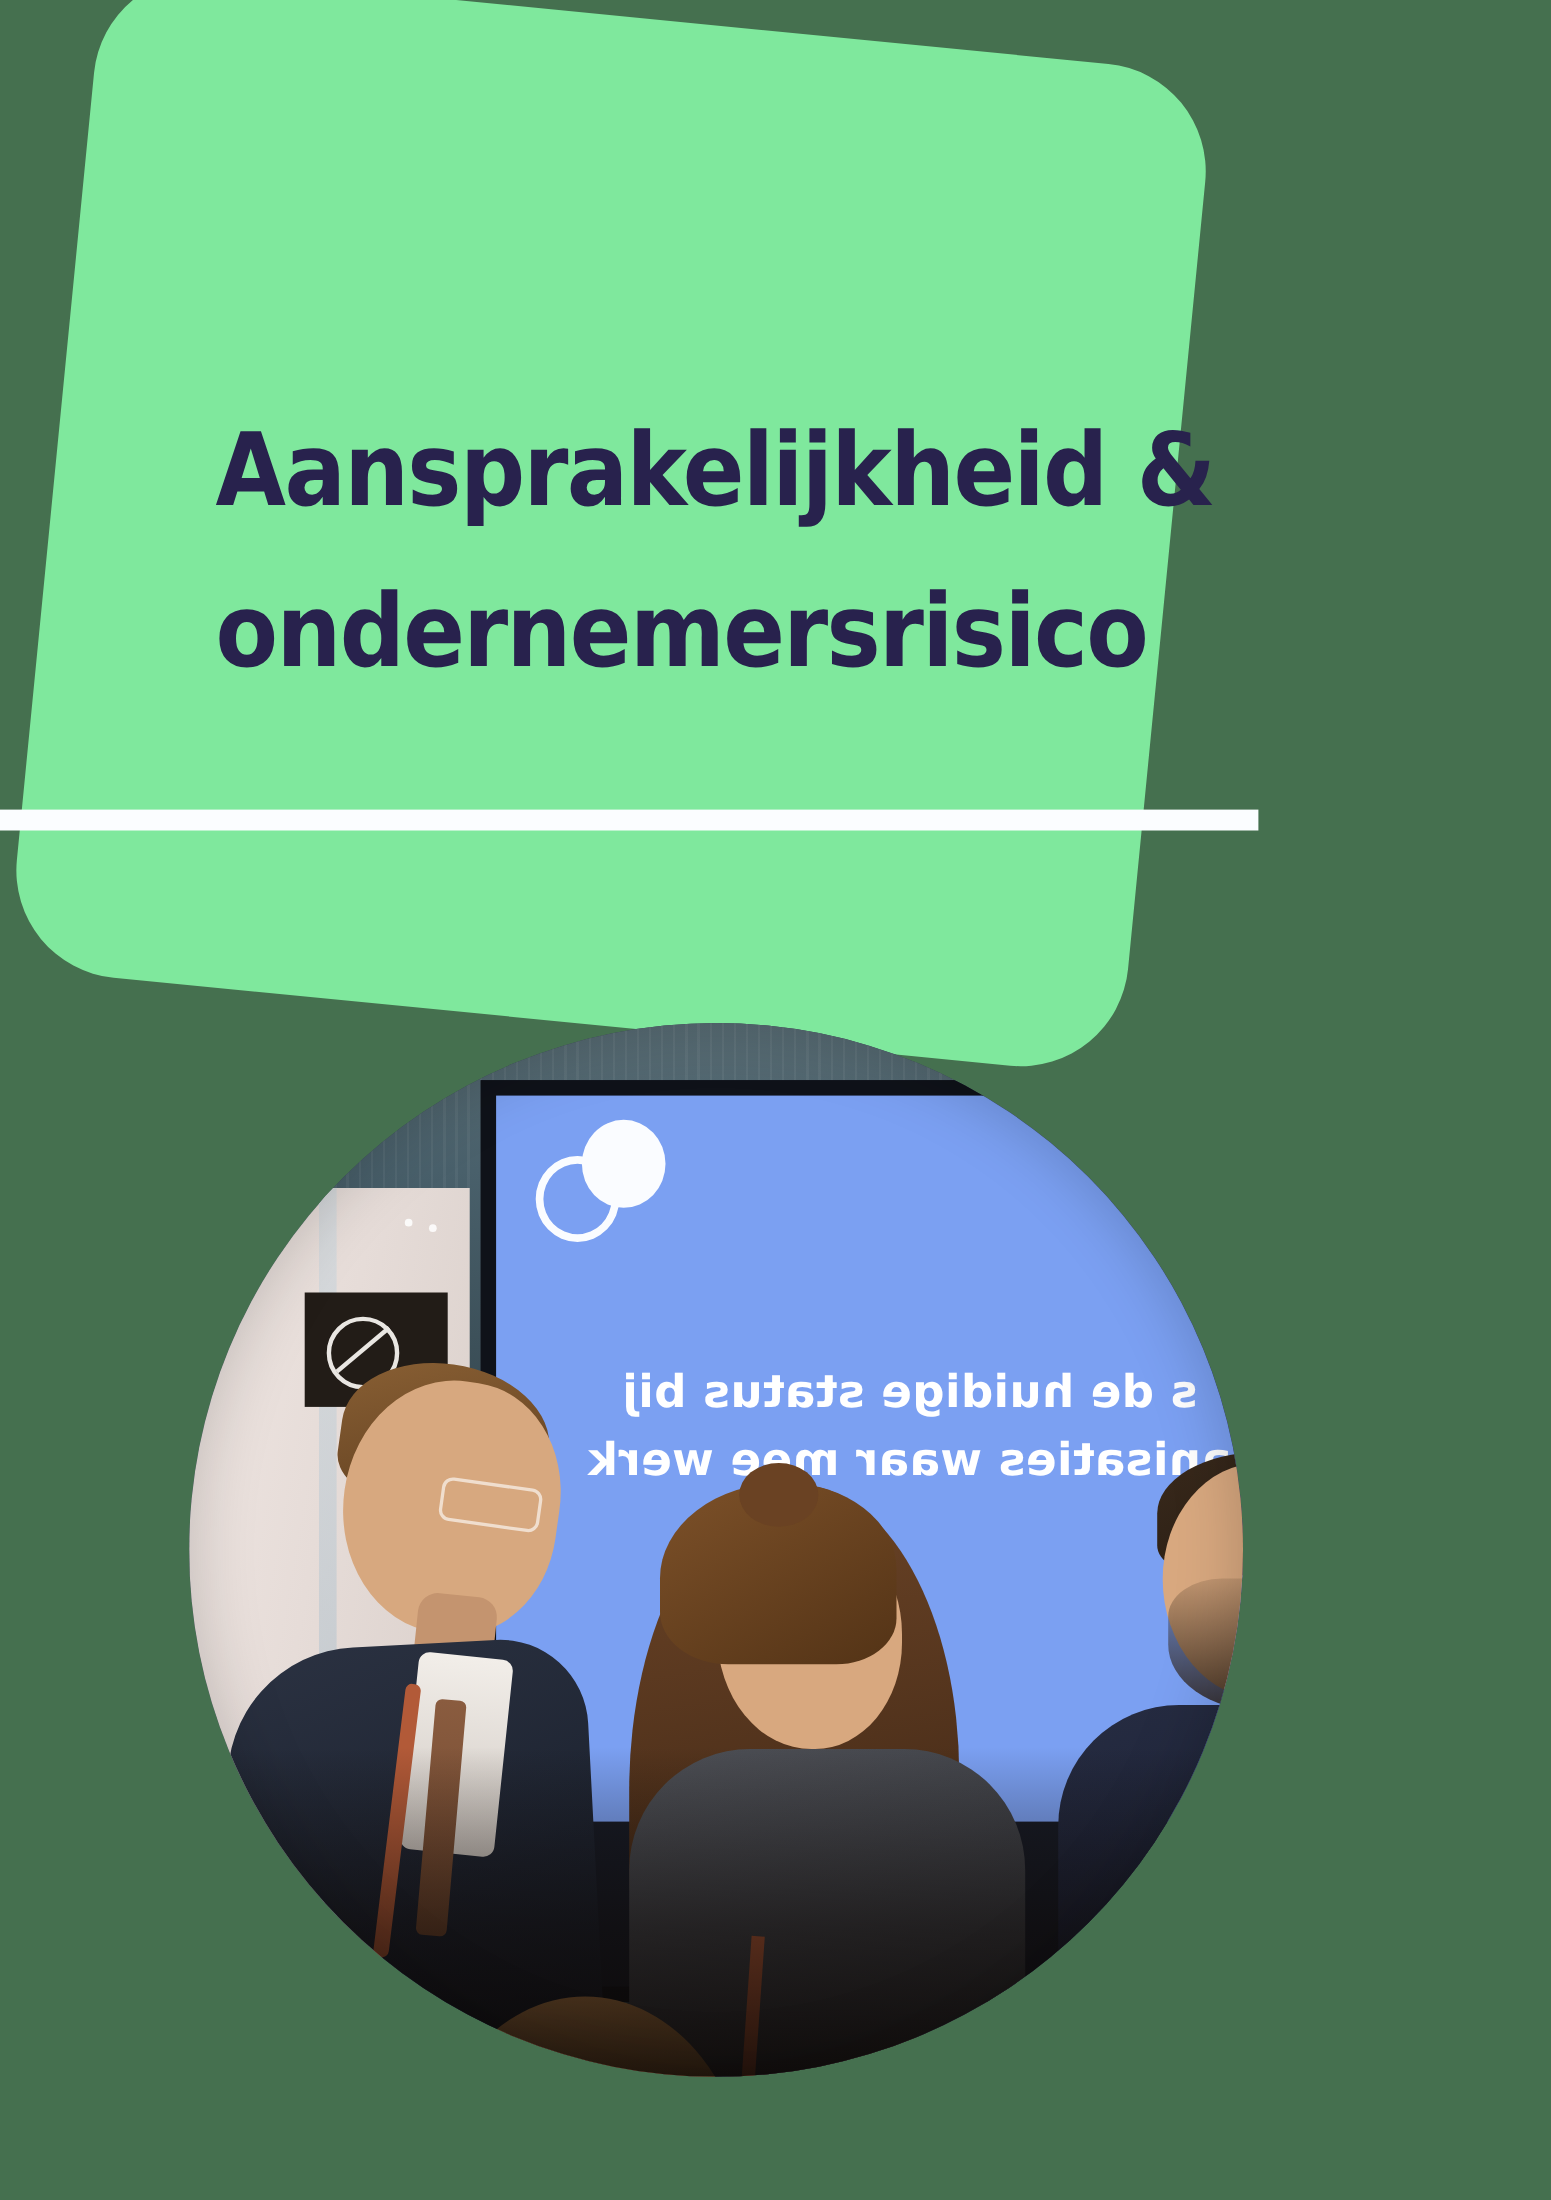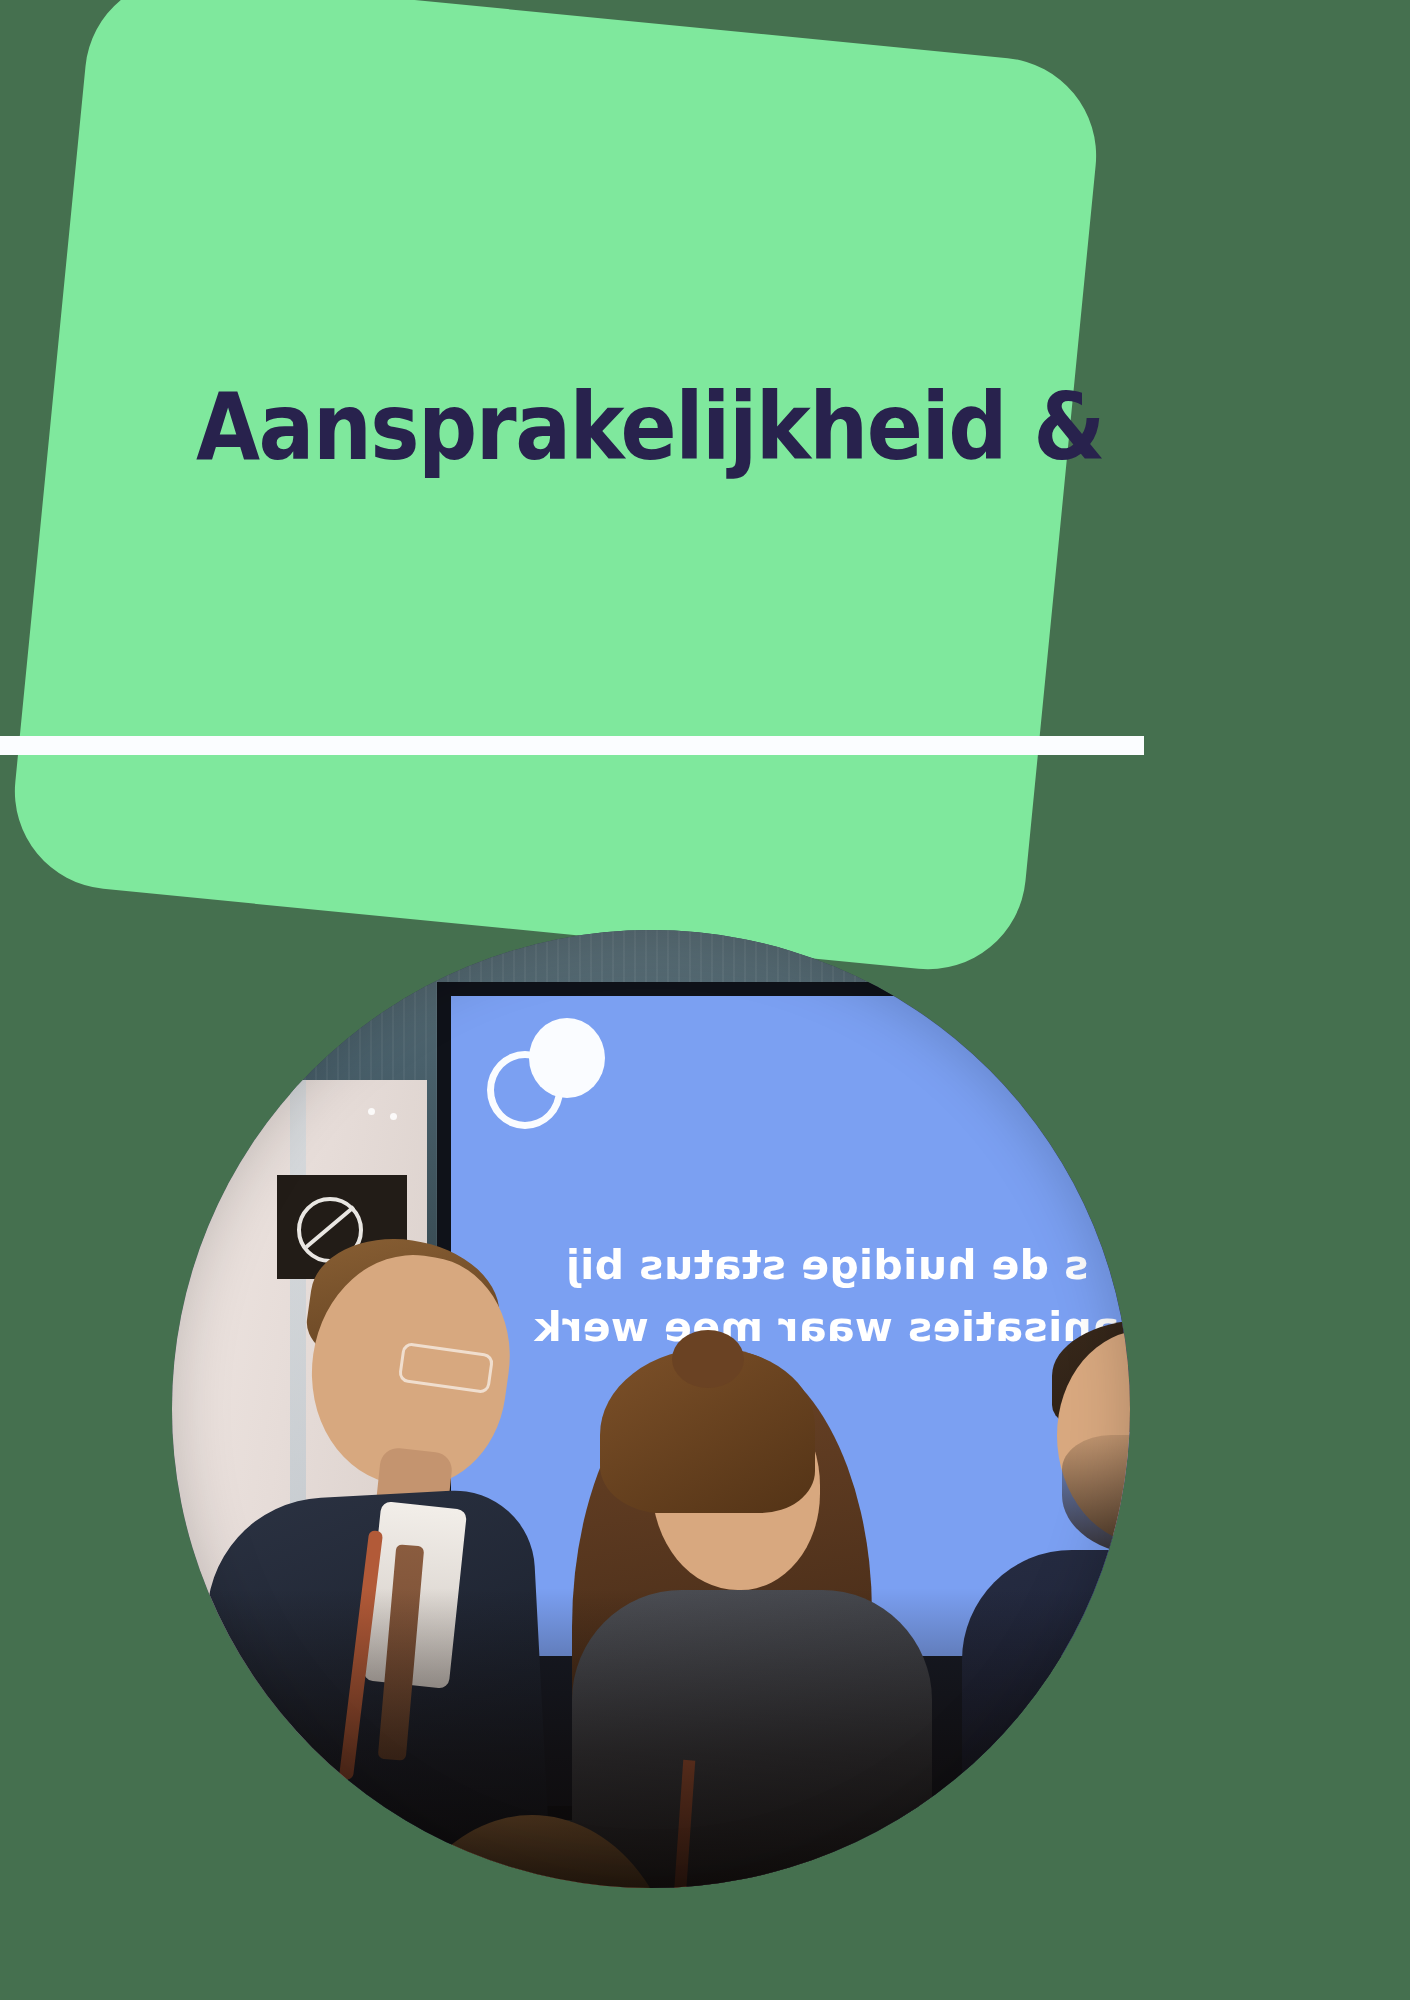--- a/index.html
+++ b/index.html
@@ -264,20 +264,21 @@
 </style>
 </head>
 <body>
 
 <div id="stage">
 
   <div class="hero-card"></div>
 
   <div class="title-wrap">
     <span class="title-line">Aansprakelijkheid &amp;</span>
+    <span class="title-line">ondernemersrisico</span>
   </div>
 
   <div class="rule"></div>
   <div class="rule-dot"></div>
 
   <div class="photo-circle">
     <div class="photo-inner">
 
       <div class="wall"></div>
       <div class="left-panel"></div>

